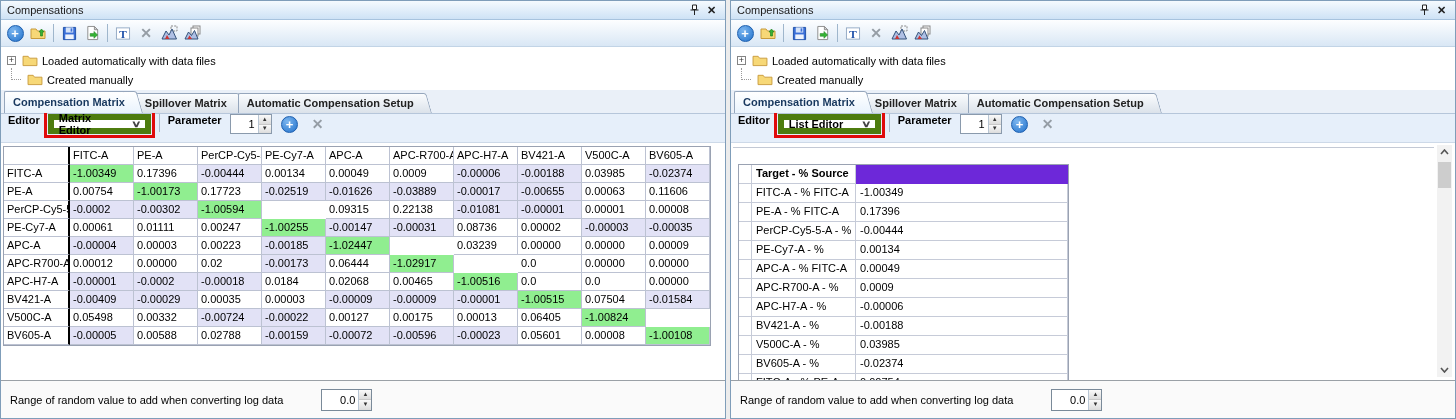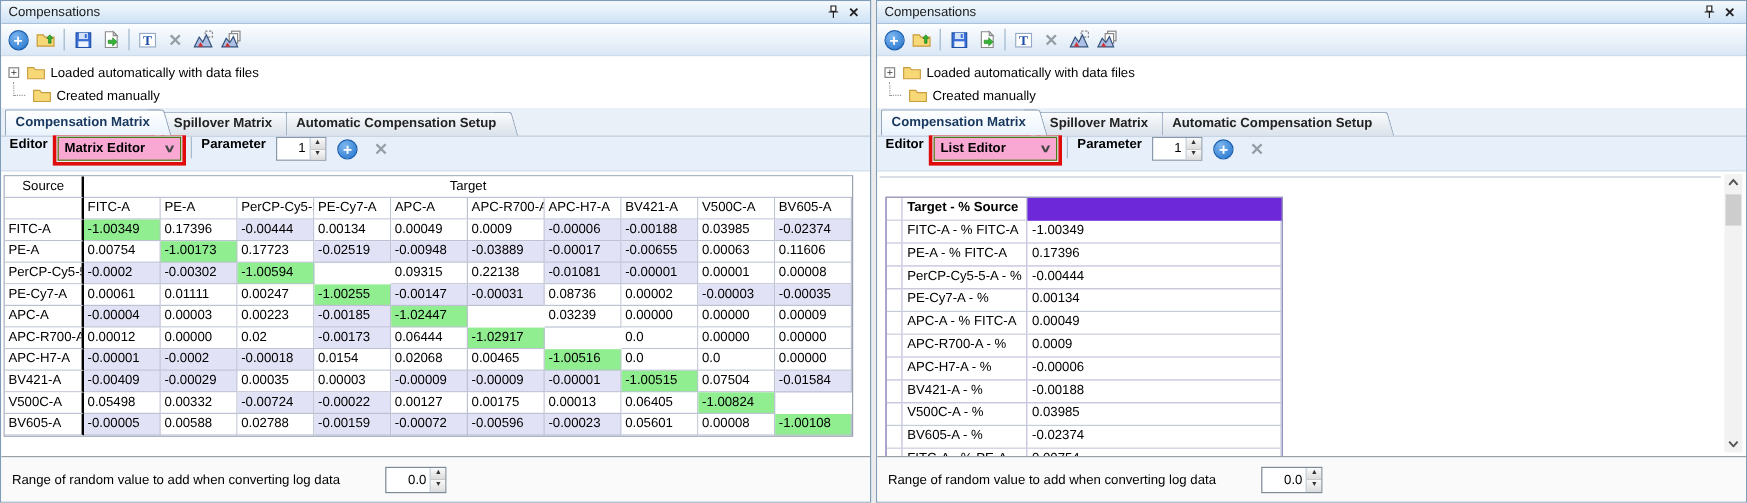--- a/index.html
+++ b/index.html
@@ -29,21 +29,21 @@
   .tabbar { height:24px; flex:0 0 24px; background:#eaf0f8; border-bottom:1px solid #b6c6da; display:flex; align-items:flex-end; padding-left:3px; }
   .tab { position:relative; height:20px; line-height:20px; padding:0 18px 0 9px; font-weight:600; color:#222; margin-right:-7px; white-space:nowrap; }
   .tab::before { content:''; position:absolute; top:0; bottom:0; left:0; right:9px; background:linear-gradient(#fafcfe,#dbe2ea); border:1px solid #95a6bc; border-right:none; border-bottom:none; border-radius:2px 0 0 0; z-index:0; }
   .tab::after { content:''; position:absolute; top:0; bottom:0; right:0; width:13px; background:linear-gradient(#fafcfe,#dbe2ea); border-top:1px solid #95a6bc; border-right:1px solid #95a6bc; border-radius:0 3px 0 0; transform:skewX(16deg); transform-origin:0 100%; z-index:0; }
   .tab span { position:relative; z-index:1; }
   .tab.active { height:22px; line-height:22px; color:#17375e; font-weight:700; z-index:2; }
   .tab.active::before, .tab.active::after { background:linear-gradient(#ffffff,#e9f3fd); }
 
   
   .editor-row { height:29px; flex:0 0 29px; background:#e6effa; border-bottom:1px solid #cdd9e8; display:flex; align-items:flex-start; padding:0 7px; gap:8px; font-weight:600; }
-  .dropdown { width:103px; height:20px; background:#f9a8d4; border:1px solid #4d7c0f; display:flex; align-items:center; padding:0 5px; font-weight:600;gap:17px; }
+  .dropdown { width:103px; height:20px; background:#ffffff; border:6px solid #4d7c0f; display:flex; align-items:center; padding:0 5px; font-weight:600;gap:17px; }
   .dropdown .chev { margin-left:auto; color:#444; font-size:9px; transform:scaleX(1.6); }
   .annot { outline:3px solid #e00b0b; outline-offset:1px; }
   .vsep { width:1px; height:18px; background:#a8bccd; }
   .spinbox { display:flex; height:20px; border:1px solid #8a9aac; background:#fff; }
   .spin-val { width:27px; text-align:right; padding:0 3px; line-height:18px; font-weight:400; }
   .spin-btns { width:13px; display:flex; flex-direction:column; border-left:1px solid #b9c6d4; }
   .spin-btns span { flex:1; font-size:6px; line-height:5px; display:flex; align-items:center; justify-content:center; background:linear-gradient(#fafafa,#dcdcdc); color:#333; }
   .spin-btns span:first-child { border-bottom:1px solid #c8c8c8; }
 
   
@@ -191,24 +191,20 @@
     <span class="tbtn">
           <span class="add-circle">+</span>
         </span>
     <span class="tbtn">
           <span class="x-glyph">✕</span>
         </span>
   </div>
 
   <div class="content">
         <div class="mx">
-          <div class="mrow">
-            <div class="mcell mlabel mcenter">Source</div>
-            <div class="mcell mtarget">Target</div>
-          </div>
           <div class="mrow">
             <div class="mcell mlabel"></div>
             <div class="mcell mdata">FITC-A</div>
             <div class="mcell mdata">PE-A</div>
             <div class="mcell mdata">PerCP-Cy5-5-A</div>
             <div class="mcell mdata">PE-Cy7-A</div>
             <div class="mcell mdata">APC-A</div>
             <div class="mcell mdata">APC-R700-A</div>
             <div class="mcell mdata">APC-H7-A</div>
             <div class="mcell mdata">BV421-A</div>
@@ -227,21 +223,21 @@
             <div class="mcell mdata c-l">-0.00188</div>
             <div class="mcell mdata c-w">0.03985</div>
             <div class="mcell mdata c-l">-0.02374</div>
           </div>
           <div class="mrow">
             <div class="mcell mlabel">PE-A</div>
             <div class="mcell mdata c-w">0.00754</div>
             <div class="mcell mdata c-g">-1.00173</div>
             <div class="mcell mdata c-w">0.17723</div>
             <div class="mcell mdata c-l">-0.02519</div>
-            <div class="mcell mdata c-l">-0.00948</div>
+            <div class="mcell mdata c-l">-0.01626</div>
             <div class="mcell mdata c-l">-0.03889</div>
             <div class="mcell mdata c-l">-0.00017</div>
             <div class="mcell mdata c-l">-0.00655</div>
             <div class="mcell mdata c-w">0.00063</div>
             <div class="mcell mdata c-w">0.11606</div>
           </div>
           <div class="mrow">
             <div class="mcell mlabel">PerCP-Cy5-5-A</div>
             <div class="mcell mdata c-l">-0.0002</div>
             <div class="mcell mdata c-l">-0.00302</div>
@@ -291,21 +287,21 @@
             <div class="mcell mdata c-c">0.25333</div>
             <div class="mcell mdata c-w">0.0</div>
             <div class="mcell mdata c-w">0.00000</div>
             <div class="mcell mdata c-w">0.00000</div>
           </div>
           <div class="mrow">
             <div class="mcell mlabel">APC-H7-A</div>
             <div class="mcell mdata c-l">-0.00001</div>
             <div class="mcell mdata c-l">-0.0002</div>
             <div class="mcell mdata c-l">-0.00018</div>
-            <div class="mcell mdata c-w">0.0154</div>
+            <div class="mcell mdata c-w">0.0184</div>
             <div class="mcell mdata c-w">0.02068</div>
             <div class="mcell mdata c-w">0.00465</div>
             <div class="mcell mdata c-g">-1.00516</div>
             <div class="mcell mdata c-w">0.0</div>
             <div class="mcell mdata c-w">0.0</div>
             <div class="mcell mdata c-w">0.00000</div>
           </div>
           <div class="mrow">
             <div class="mcell mlabel">BV421-A</div>
             <div class="mcell mdata c-l">-0.00409</div>

